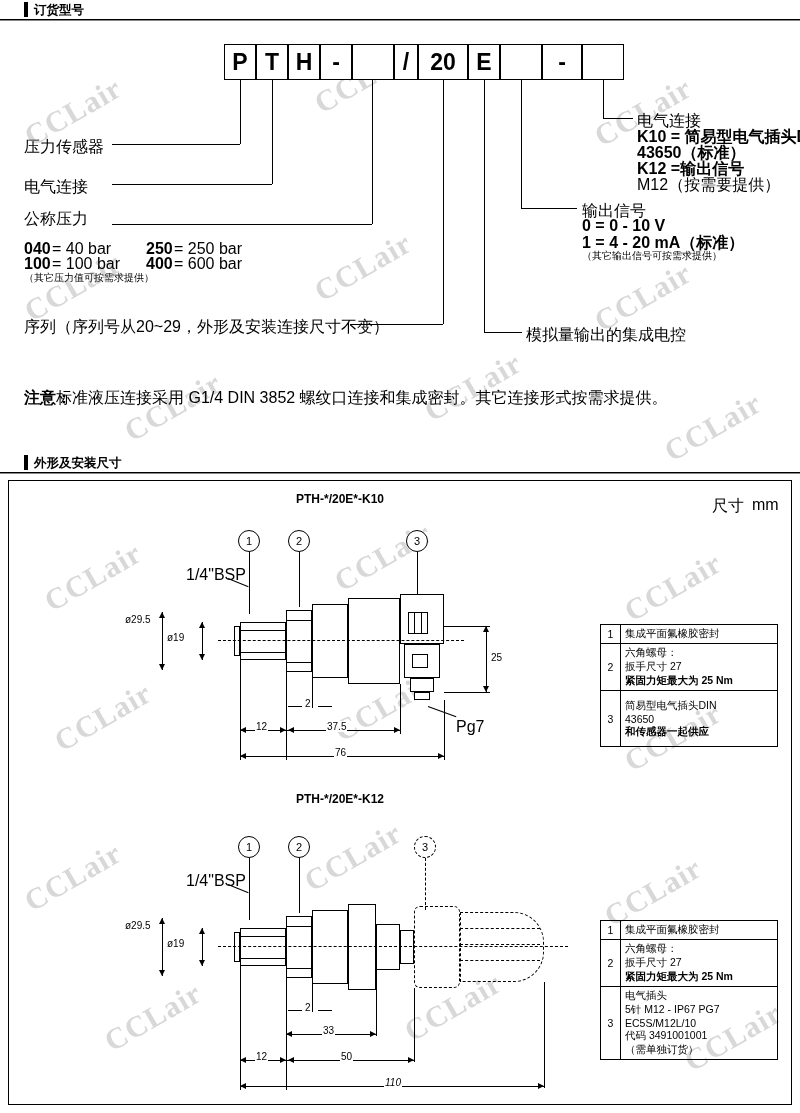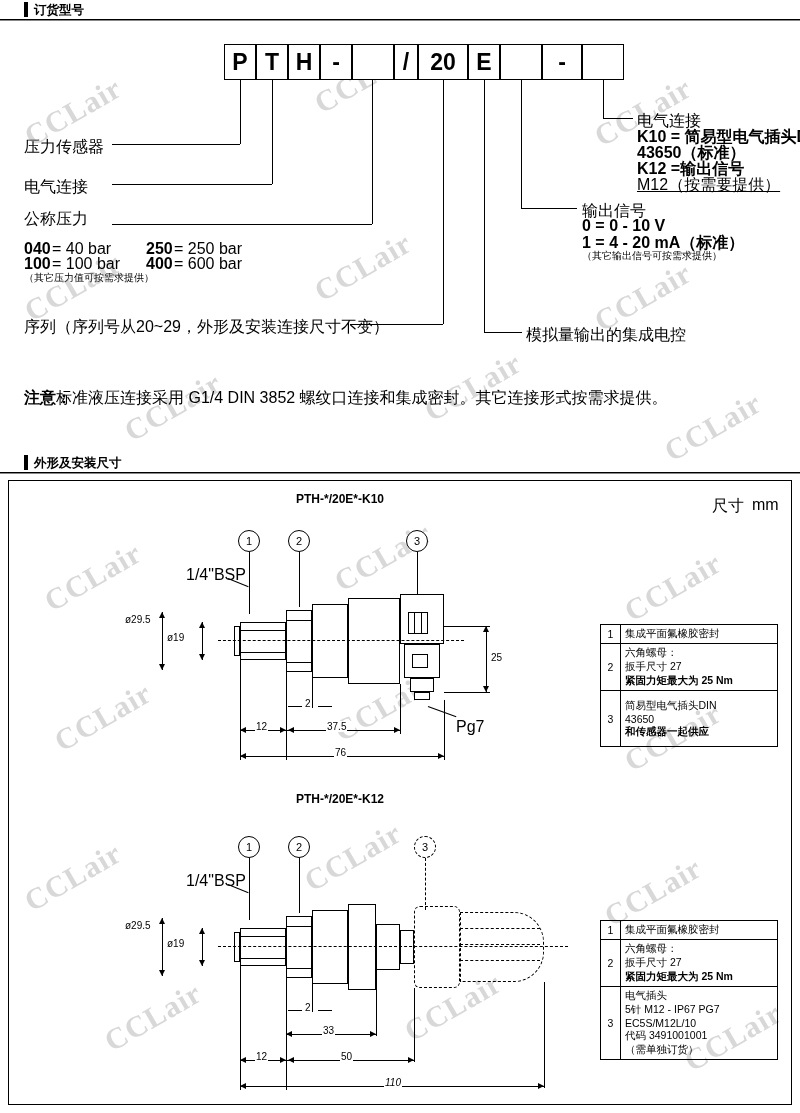--- a/index.html
+++ b/index.html
@@ -223,21 +223,21 @@
   <div class="lbl b" style="left:582px; top:217px;">0 = 0 - 10 V</div>
   <div class="lbl b" style="left:582px; top:233px;">1 = 4 - 20 mA（标准）</div>
   <div class="lbl small" style="left:582px; top:249px;">（其它输出信号可按需求提供）</div>
 
   <div class="vline" style="left:603px; top:80px; height:38px;"></div>
   <div class="hline" style="left:603px; top:118px; width:30px;"></div>
   <div class="lbl" style="left:637px; top:111px;">电气连接</div>
   <div class="lbl b" style="left:637px; top:127px;">K10 = 简易型电气插头DIN</div>
   <div class="lbl b" style="left:637px; top:143px;">43650（标准）</div>
   <div class="lbl b" style="left:637px; top:159px;">K12 =输出信号</div>
-  <div class="lbl" style="left:637px; top:175px;text-decoration:underline;">M12（按需要提供）</div>
+  <div class="lbl" style="left:637px; top:175px;">M12（按需要提供）</div>
 
   <div class="lbl b" style="left:24px; top:388px;">注意：</div>
   <div class="lbl" style="left:56px; top:388px;">标准液压连接采用 G1/4 DIN 3852 螺纹口连接和集成密封。其它连接形式按需求提供。</div>
 
   <div class="sec-head" style="left:24px; top:455px;">
     <span class="bar"></span>
     <span class="txt">外形及安装尺寸</span>
   </div>
   <div class="sec-rule" style="left:0px; top:472px; width:800px;"></div>
   <div class="sec-rule" style="left:0px; top:473px; width:800px; background:#888;"></div>

